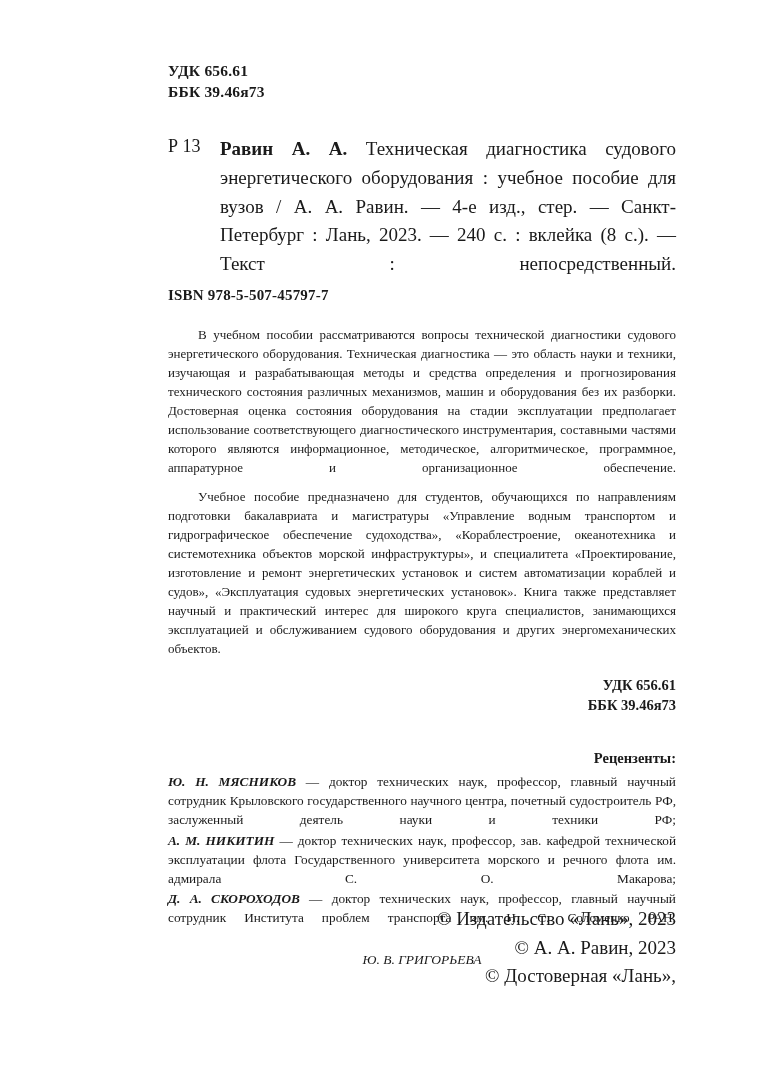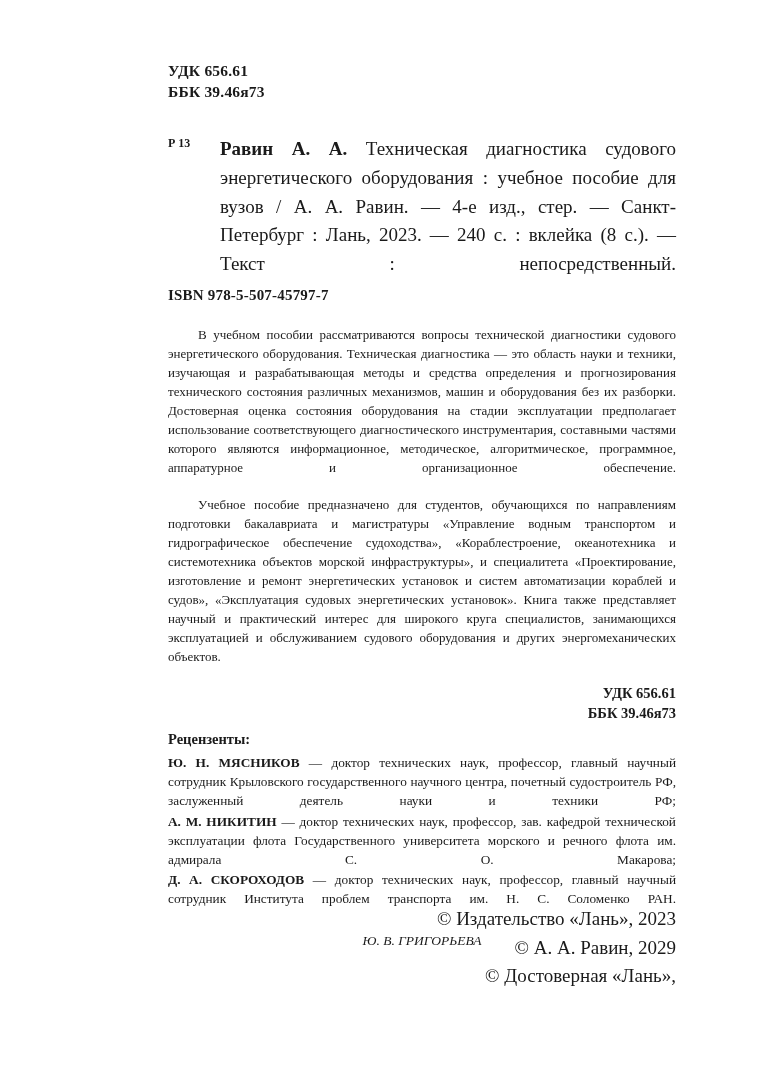--- a/index.html
+++ b/index.html
@@ -29,22 +29,22 @@
     line-height: 1.38;
     font-weight: bold;
     letter-spacing: 0.2px;
   }
   .cip {
     margin-top: 32px;
     display: flex;
     align-items: flex-start;
   }
   .cip-code {
-    font-weight: bold;
-    font-size: 12px;
+    font-weight: normal;
+    font-size: 18px;
     width: 52px;
     flex: 0 0 52px;
     padding-top: 1px;
   }
   .cip-text {
     flex: 1 1 auto;
     font-size: 19px;
     line-height: 1.52;
     text-align: justify;
     text-align-last: justify;
@@ -64,46 +64,47 @@
   .annotation p {
     margin: 0;
     font-size: 13px;
     line-height: 1.46;
     text-align: justify;
     text-indent: 30px;
     text-align-last: justify;
     hyphens: auto;
   }
   .annotation p + p {
-    margin-top: 18px;
+    margin-top: 10px;
   }
   .udk-right {
     margin-top: 16px;
     text-align: right;
     font-size: 14.5px;
     font-weight: bold;
     line-height: 1.4;
   }
   .reviewers-title {
-    margin-top: 8px;
-    text-align: left;
+    margin-top: 35px;
+    text-align: right;
     font-weight: bold;
     font-size: 14.5px;
   }
   .reviewers {
     margin-top: 6px;
   }
   .reviewer {
     font-size: 13.3px;
     line-height: 1.42;
     text-align: justify;
     text-align-last: justify;
     margin-bottom: 2px;
   }
   .reviewer .rname {
+    font-style: italic;
     font-weight: bold;
   }
   .cover-block {
     margin-top: 22px;
     text-align: center;
     font-size: 13.5px;
     line-height: 1.45;
   }
   .cover-block .cov-label {
     font-weight: bold;
@@ -172,17 +173,17 @@
     </div>
 
     <div class="cover-block">
       <div class="cov-name">Ю. В. ГРИГОРЬЕВА</div>
     </div>
 
   </div>
 
   <div class="copyright">
     <div>© Издательство «Лань», 2023</div>
-    <div>© А. А. Равин, 2029</div>
+    <div>© А. А. Равин, 2023</div>
     <div>© Достоверная «Лань»,</div>
   </div>
 
 </div>
 
 </body></html>

